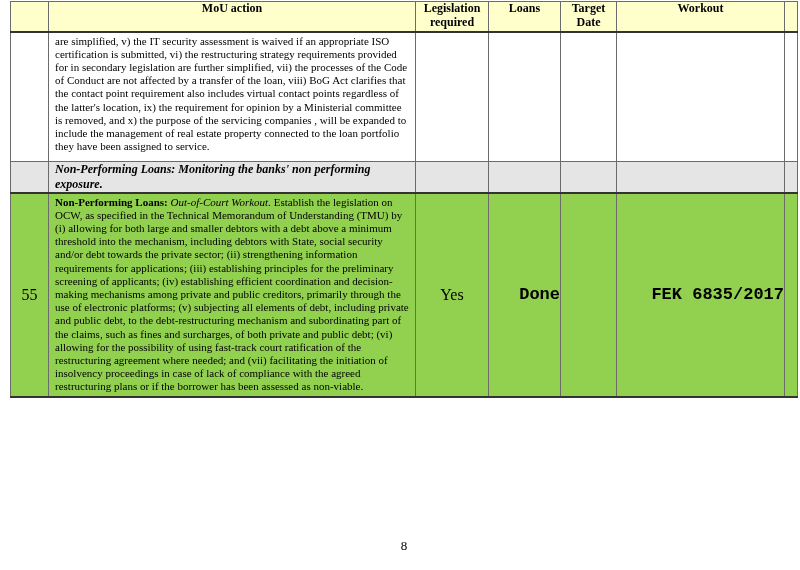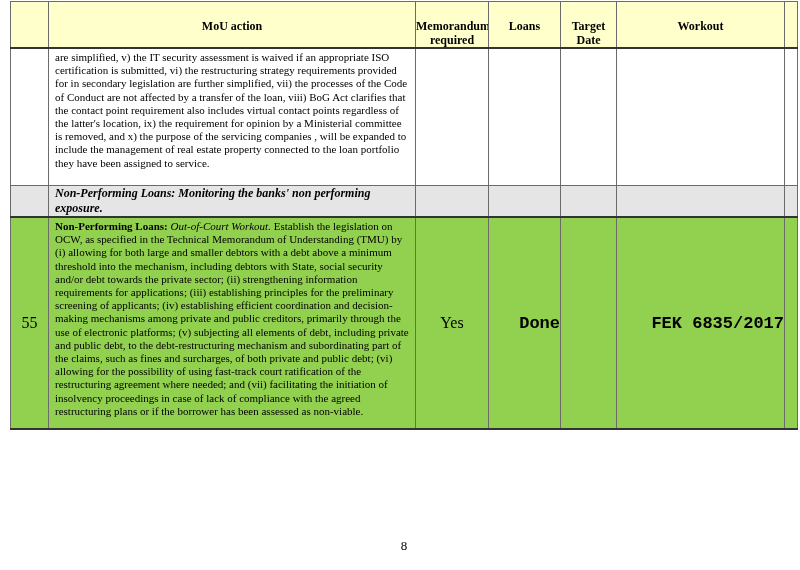--- a/index.html
+++ b/index.html
@@ -31,21 +31,21 @@
   }
   
   tr.header-row { height: 30px; }
   tr.header-row th {
     background: #ffffcc;
     vertical-align: top;
     text-align: center;
     font-size: 12px;
     font-weight: bold;
     line-height: 13.5px;
-    padding-top: 18px;
+    padding-top: 0;
     border-bottom: 2px solid #333333;
     font-family: "Liberation Serif", serif;
   }
   
   tr.continuation-row { height: 120px; }
   tr.continuation-row td { background: #ffffff; vertical-align: top; }
   
   tr.section-row { height: 29px; }
   tr.section-row td {
     background: #e5e5e5;
@@ -57,21 +57,21 @@
   tr.item-row td {
     background: #92d050;
     vertical-align: middle;
     border-bottom: 2px solid #333333;
   }
   tr.item-row td.action-cell { vertical-align: top; }
 
   .body-text {
     font-size: 11px;
     line-height: 13.2px;
-    padding: 2px 5px 16px 6px;
+    padding: 2px 5px 8px 6px;
     text-align: left;
   }
   .clip-118 { max-height: 118px; overflow: hidden; }
   .clip-192 { max-height: 192px; overflow: hidden; }
   .section-title {
     font-size: 12px;
     font-weight: bold;
     font-style: italic;
     padding: 0 5px 0 6px;
   }
@@ -111,21 +111,21 @@
       <col style="width:72px">
       <col style="width:56px">
       <col style="width:168px">
       <col style="width:13px">
     </colgroup>
 
     <tbody>
         <tr class="header-row">
       <th></th>
       <th>MoU action</th>
-      <th>Memorandum required</th>
+      <th>Legislation required</th>
       <th>Loans</th>
       <th>Target Date</th>
       <th>Workout</th>
       <th></th>
     </tr>
 
     <tr class="continuation-row">
       <td class="num-cell"></td>
       <td class="action-cell">
         <div class="body-text clip-118">are simplified, v) the IT security assessment is waived if an appropriate ISO certification is submitted, vi) the restructuring strategy requirements provided for in secondary legislation are further simplified, vii) the processes of the Code of Conduct are not affected by a transfer of the loan, viii) BoG Act clarifies that the contact point requirement also includes virtual contact points regardless of the latter's location, ix) the requirement for opinion by a Ministerial committee is removed, and x) the purpose of the servicing companies , will be expanded to include the management of real estate property connected to the loan portfolio they have been assigned to service.</div>

